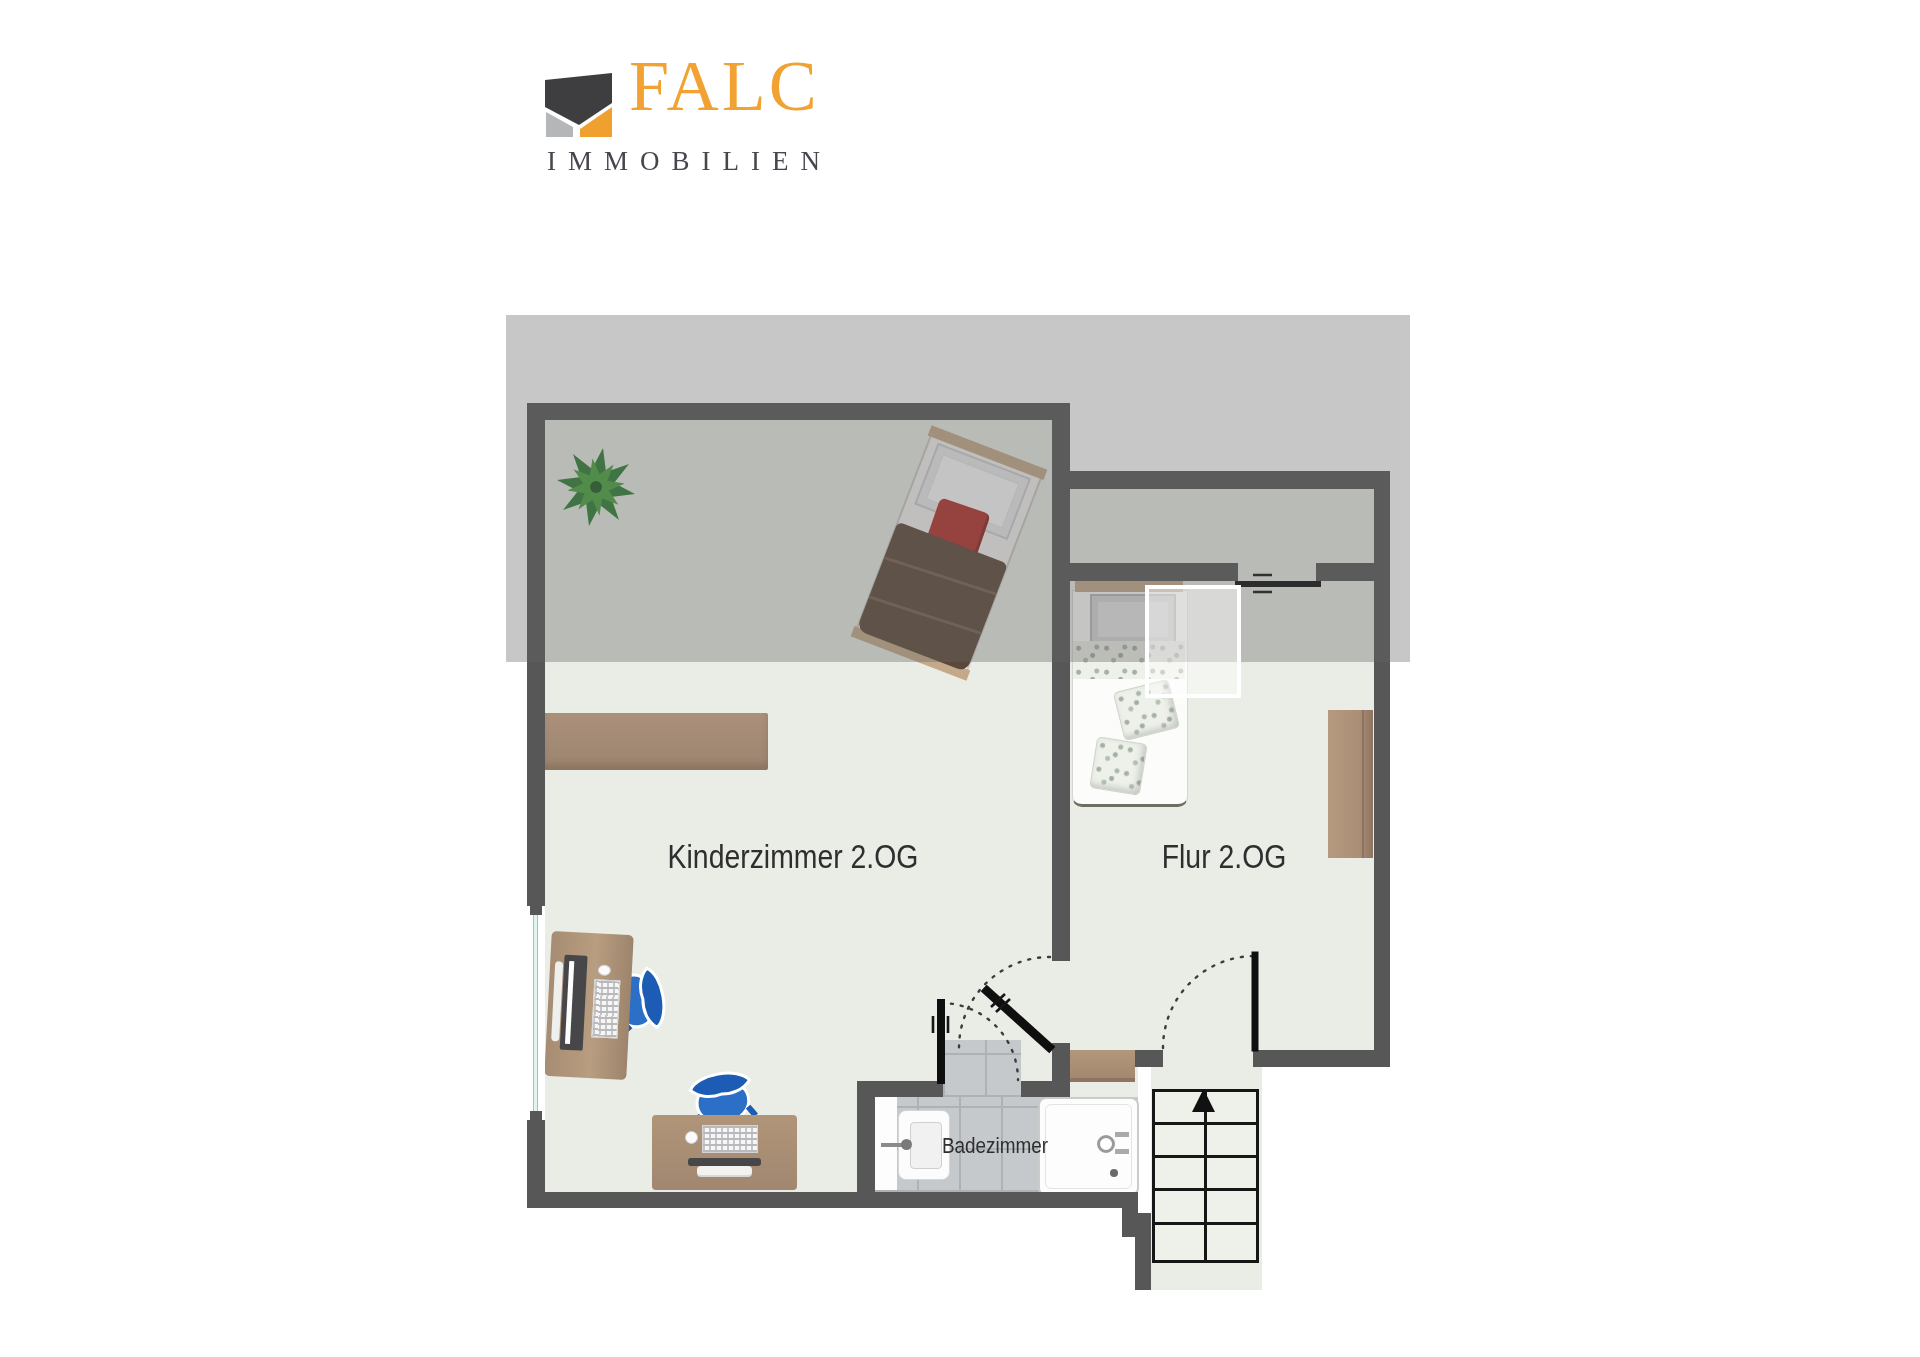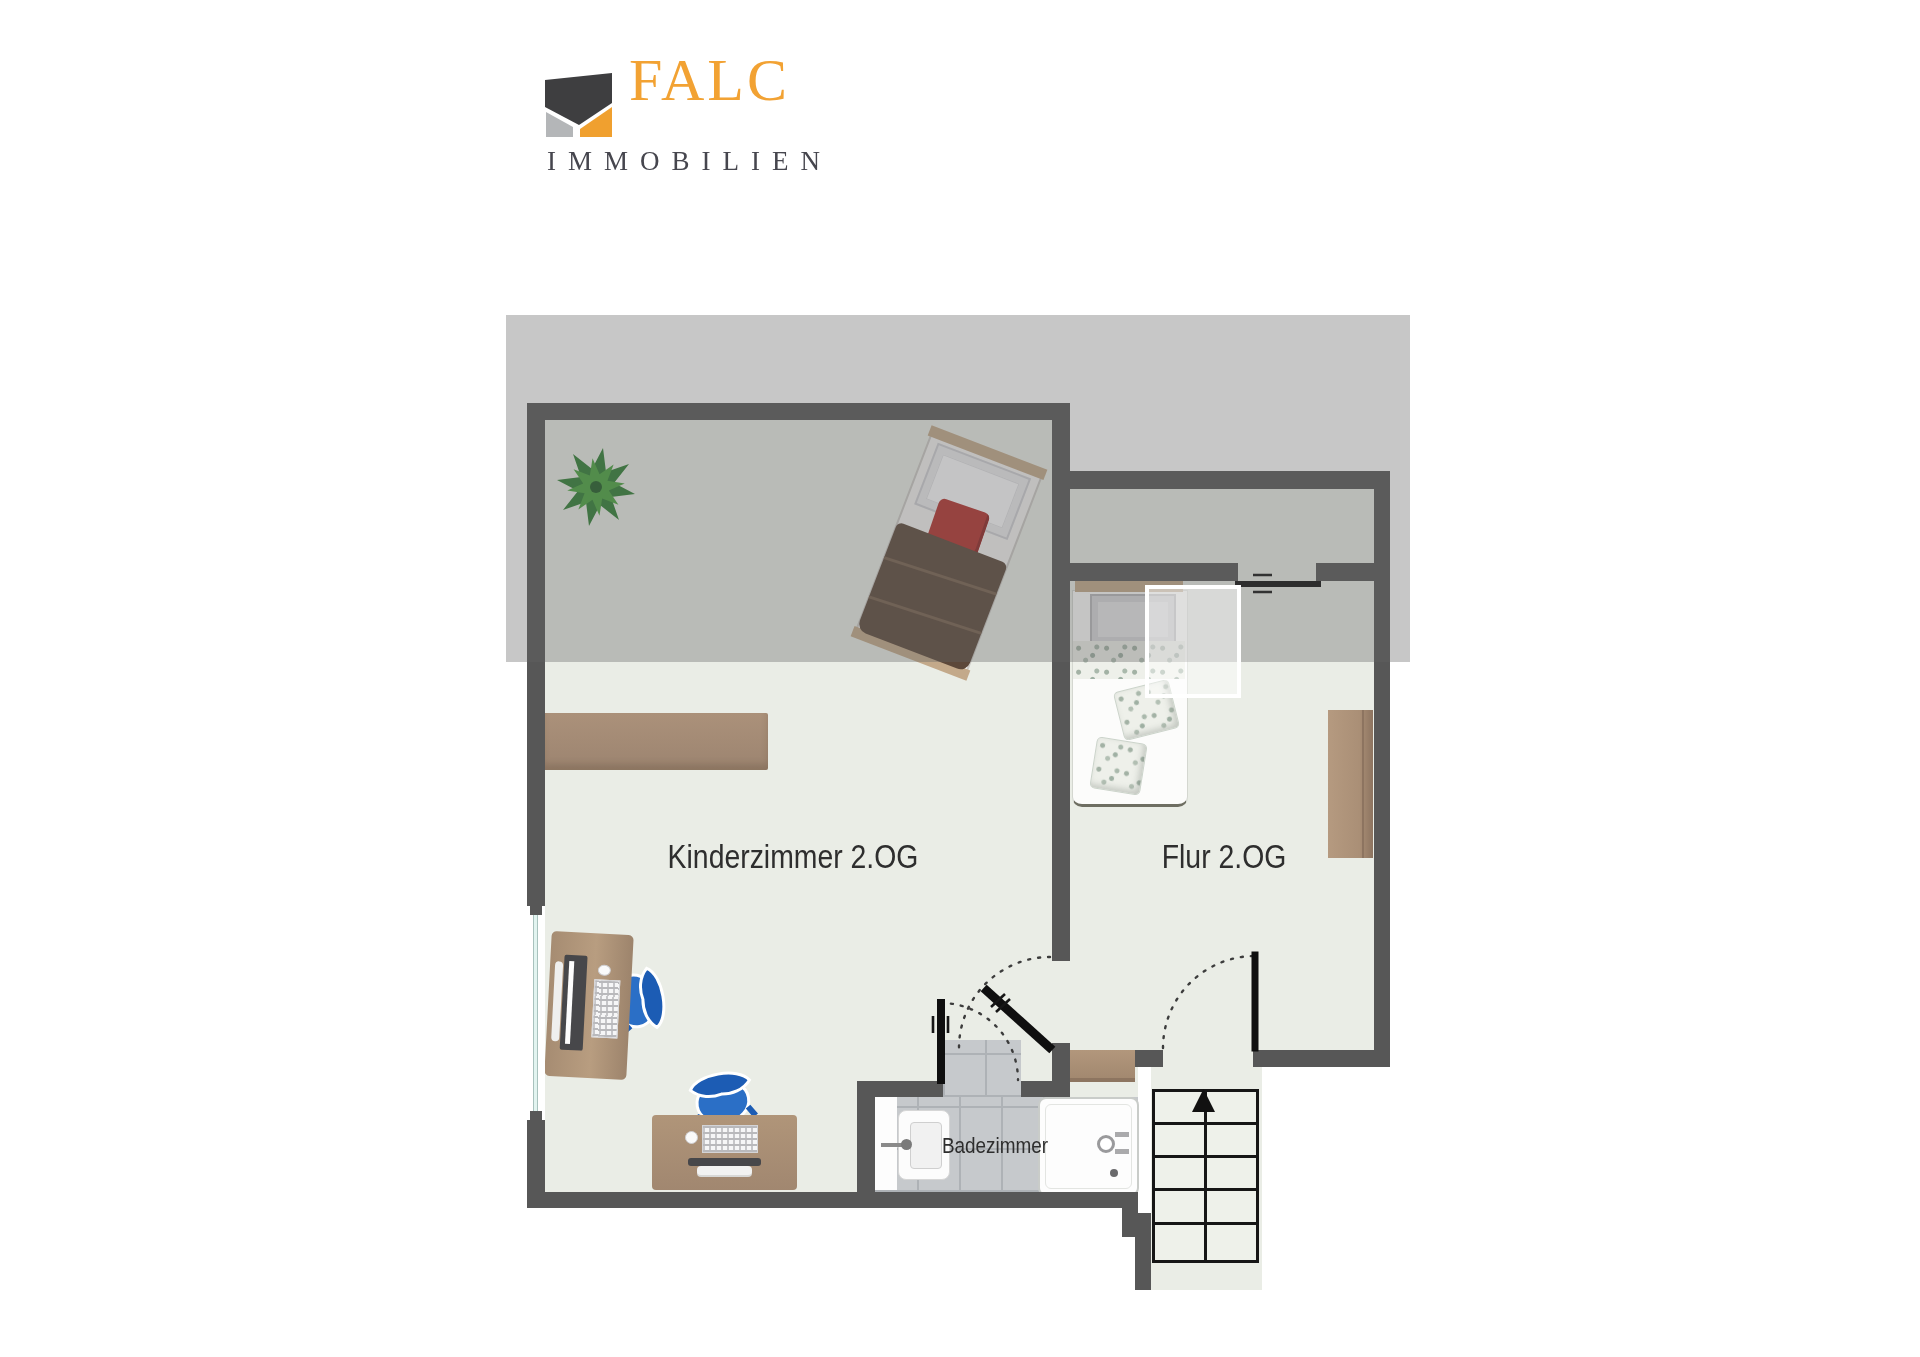--- a/index.html
+++ b/index.html
@@ -2,21 +2,21 @@
 <html><head>
 <meta charset="utf-8">
 <style>
   html,body{margin:0;padding:0;background:#fff;}
   #canvas{position:relative;width:1920px;height:1357px;background:#ffffff;overflow:hidden;
           font-family:"Liberation Sans",sans-serif;}
   .abs{position:absolute;}
 
   
   .brand-word{position:absolute;left:629px;top:50px;font-family:"Liberation Serif",serif;
-              font-size:60px;line-height:1;color:#F2A233;letter-spacing:3px;font-weight:500;}
+              font-size:72px;line-height:1;color:#F2A233;letter-spacing:3px;font-weight:500;}
   .brand-sub{position:absolute;left:547px;top:146px;font-family:"Liberation Serif",serif;
              font-size:27px;color:#46464E;letter-spacing:12px;}
 
   
   .floor{background:#eaede6;}
   .tiles{background:
       repeating-linear-gradient(0deg,#aeb2b6 0 2px,transparent 2px 42px),
       repeating-linear-gradient(90deg,#aeb2b6 0 2px,transparent 2px 42px),
       #c6c9cc;}
 

